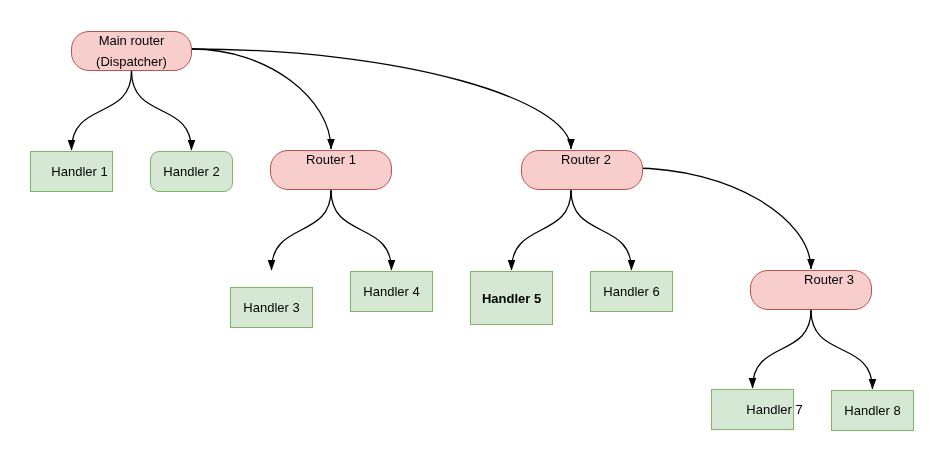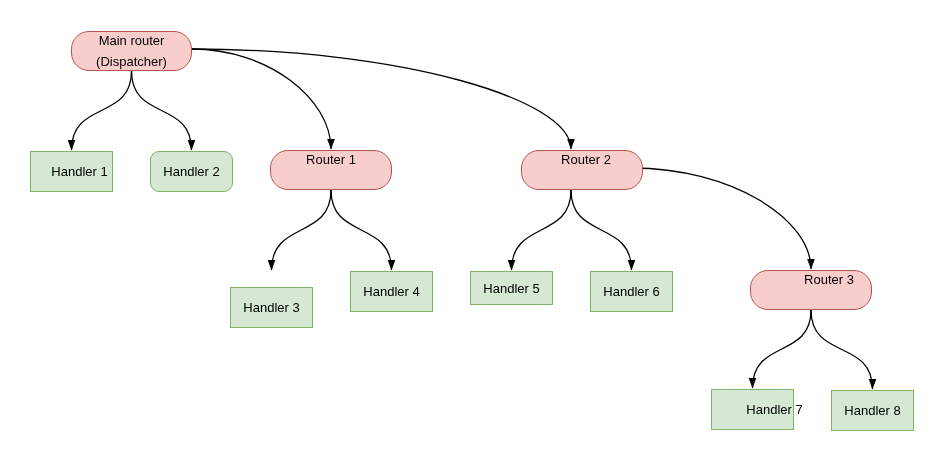--- a/index.html
+++ b/index.html
@@ -90,21 +90,21 @@
       </div>
       <div class="node router" style="left: 521px; top: 150px; width: 122px; height: 40px; padding-left: 8px;">
         <div class="label-line">Router 2</div>
       </div>
       <div class="node handler" style="left: 230px; top: 287px; width: 83px; height: 41px;">
         <div class="label-line">Handler 3</div>
       </div>
       <div class="node handler" style="left: 350px; top: 271px; width: 83px; height: 41px;">
         <div class="label-line">Handler 4</div>
       </div>
-      <div class="node handler" style="left: 470px; top: 271px; width: 83px; height: 34px;">
+      <div class="node handler" style="left: 470px; top: 271px; width: 83px; height: 54px; font-weight: bold;">
         <div class="label-line">Handler 5</div>
       </div>
       <div class="node handler" style="left: 590px; top: 271px; width: 83px; height: 41px;">
         <div class="label-line">Handler 6</div>
       </div>
       <div class="node router" style="left: 750px; top: 270px; width: 122px; height: 40px; padding-left: 36px;">
         <div class="label-line">Router 3</div>
       </div>
       <div class="node handler" style="left: 711px; top: 389px; width: 83px; height: 41px; padding-left: 44px;">
         <div class="label-line">Handler 7</div>

